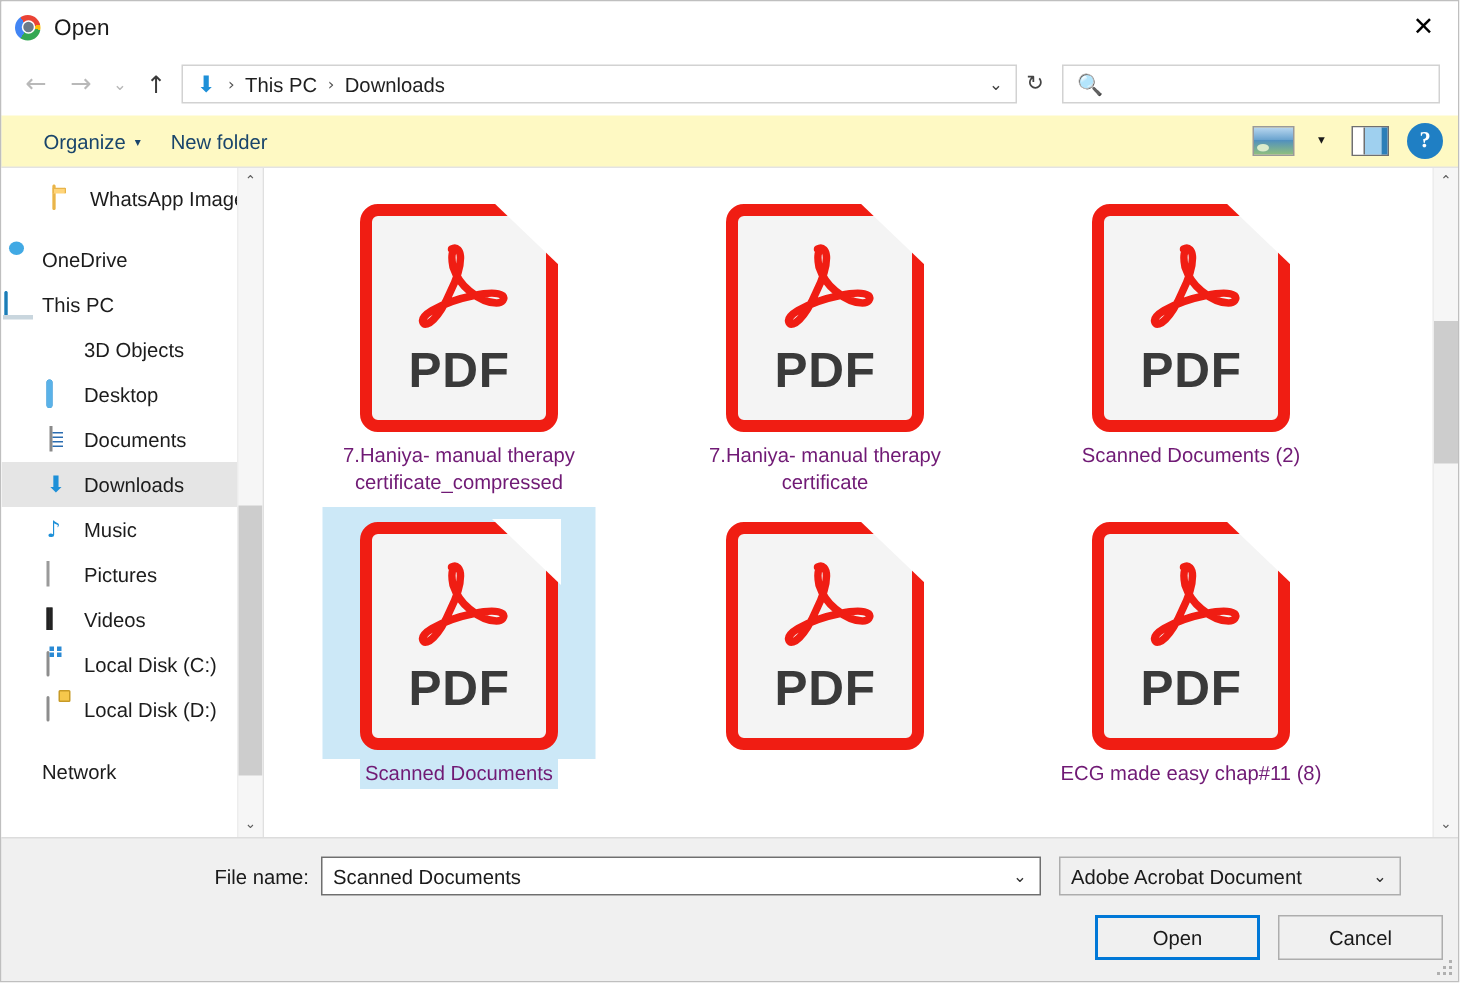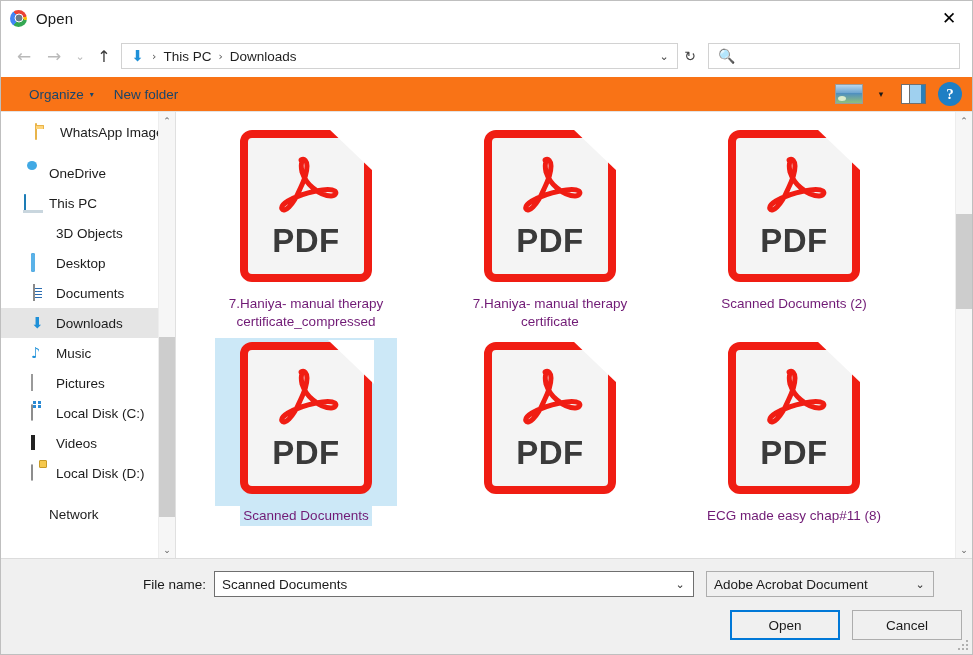--- a/index.html
+++ b/index.html
@@ -95,21 +95,21 @@
     border: 0; outline: 0; flex: 1 1 auto; font-size: 13.5px;
     color: #6d6d6d; font-family: "Liberation Sans", sans-serif;
     background: transparent; min-width: 0;
   }
   .searchbox input::placeholder { color: #6d6d6d; opacity: 1; }
   .search-icon { color: #2b2b2b; font-size: 14px; flex: 0 0 auto; font-family:"DejaVu Sans",sans-serif;}
 
   
   .cmdbar {
     height: 35px; min-height: 35px;
-    background: #f97316;
+    background: #fef9c3;
     border-bottom: 1px solid #e3e3e3;
     display: flex; align-items: center;
     padding: 0 10px 0 18px; gap: 0;
   }
   .cmd-item {
     font-size: 13.5px; color: #19456b;
     padding: 0 10px; height: 100%;
     display: flex; align-items: center; gap: 6px;
   }
   .cmd-caret { font-size: 8px; color: #19456b; font-family:"DejaVu Sans",sans-serif;}
@@ -145,21 +145,21 @@
   .body { flex: 1 1 auto; display: flex; min-height: 0; background:#fff; }
 
   
   .sidebar {
     width: 174px; flex: 0 0 174px;
     background: #fff; position: relative;
     overflow: hidden; padding-top: 5px;
   }
   .side-item {
     height: 30px; display: flex; align-items: center;
-    padding-left: 23px; gap: 8px; font-size: 13.5px; color: #1c1c1c;
+    padding-left: 2px; gap: 8px; font-size: 13.5px; color: #1c1c1c;
     white-space: nowrap; overflow: hidden;
   }
   .side-item.indent1 { padding-left: 34px; }
   .side-item.indent2 { padding-left: 30px; }
   .side-item.selected { background: #e5e5e5; }
   .side-gap { height: 11px; }
   .si-icon { width: 17px; height: 17px; flex:0 0 auto; position: relative; }
   .ic-folder {
     width:16px;height:12px;background:#ffd479;border:1px solid #e8b44a;border-radius:1px;
     margin-top:3px;
@@ -196,21 +196,21 @@
              font-size:9px;color:#5c5c5c;font-family:"DejaVu Sans",sans-serif;}
   .sb .arr.bot { position:absolute; bottom:0; width:100%; }
   .sb .thumb { position:absolute; left:0; width:17px; background:#cdcdcd; }
 
   
   .filearea { flex:1 1 auto; position:relative; background:#fff;
               border-left:1px solid #e0e0e0; overflow:hidden; }
   .grid { display:flex; flex-wrap:wrap; padding: 8px 0 0 8px; }
   .cell { width: 244px; padding-top: 6px; }
   .tile { width: 182px; margin: 0 auto; text-align:center; }
-  .thumb-wrap { height: 168px; display:flex;justify-content:center;
+  .thumb-wrap { height: 168px; display:flex;align-items:center;justify-content:center;
                 padding-top: 4px; }
   .tile.selected .thumb-wrap { background:#cce8f7; }
   .label { font-size: 13.5px; color:#701a75; line-height:18px;
            padding: 1px 3px; display:inline-block; max-width: 100%; }
   .tile.selected .label { background:#cce8f7; }
 
   
   .pdf { width: 132px; height: 152px; position: relative; }
   .pdf .sheet {
     position:absolute; inset:0;
@@ -375,26 +375,26 @@
           </div>
           <div class="side-item indent2">
             <span class="si-icon"><span class="ic-music">♪</span></span>
             <span>Music</span>
           </div>
           <div class="side-item indent2">
             <span class="si-icon"><span class="ic-pic"></span></span>
             <span>Pictures</span>
           </div>
           <div class="side-item indent2">
+            <span class="si-icon"><span class="ic-vid"></span></span>
+            <span>Videos</span>
+          </div>
+          <div class="side-item indent2">
             <span class="si-icon"><span class="ic-disk"><i class="winlogo"></i></span></span>
             <span>Local Disk (C:)</span>
-          </div>
-          <div class="side-item indent2">
-            <span class="si-icon"><span class="ic-vid"></span></span>
-            <span>Videos</span>
           </div>
           <div class="side-item indent2">
             <span class="si-icon"><span class="ic-disk"><i class="lock"></i></span></span>
             <span>Local Disk (D:)</span>
           </div>
           <div class="side-gap"></div>
           <div class="side-item">
             <span class="si-icon"><span class="ic-net"></span></span>
             <span>Network</span>
           </div>

